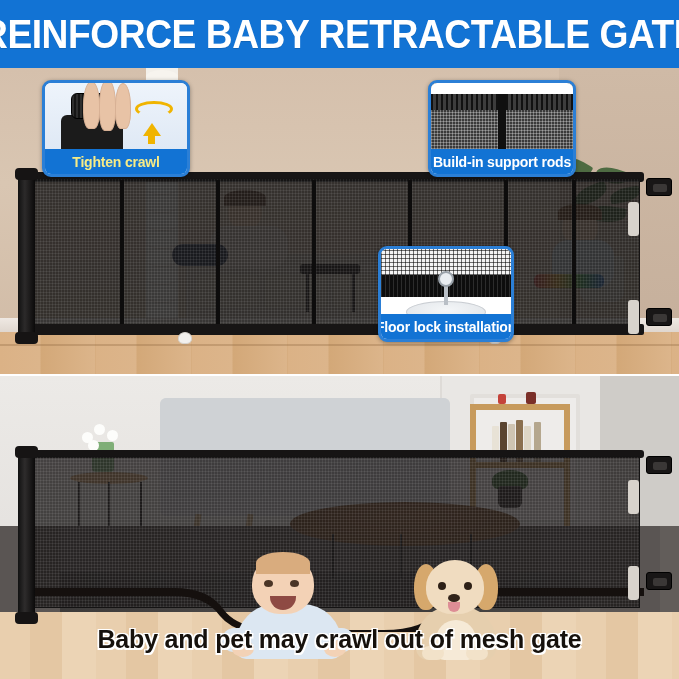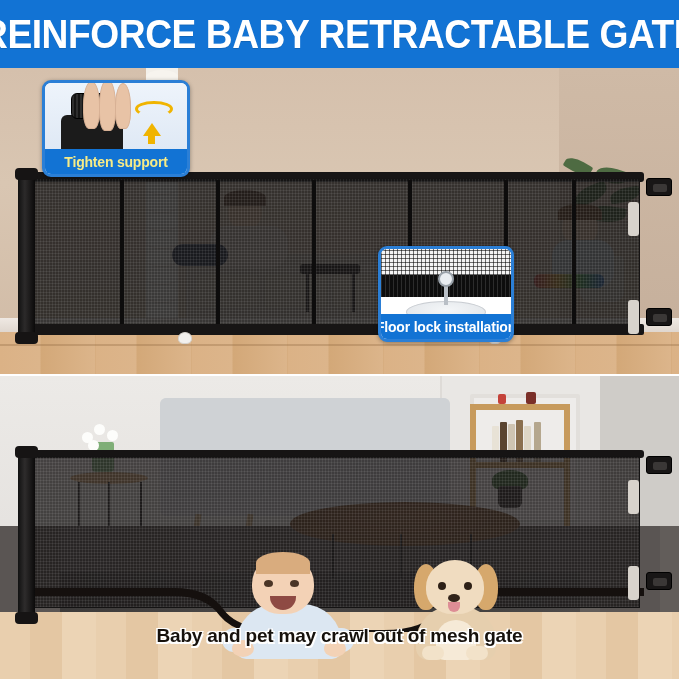--- a/index.html
+++ b/index.html
@@ -449,21 +449,21 @@
     background:#f6ead7; border-radius:24px 24px 10px 10px;
   }
   .dog-paw {
     position:absolute; top:86px; width:22px; height:14px;
     background:#f2e2c9; border-radius:9px;
   }
   .caption {
     position:absolute; left:0; right:0; top:625px;
     text-align:center;
     font-family:"Liberation Sans", sans-serif;
-    font-size:19px; font-weight:bold;
+    font-size:25px; font-weight:bold;
     color:#16110c;
     text-shadow: -1.5px -1.5px 0 #fff, 1.5px -1.5px 0 #fff, -1.5px 1.5px 0 #fff, 1.5px 1.5px 0 #fff;
     z-index:30;
     letter-spacing:-0.2px;
   }
 </style>
 </head>
 <body>
 
 <div class="page">
@@ -555,23 +555,32 @@
         <div style="position:absolute;inset:0;background:linear-gradient(180deg,#eef4fb,#dfe9f5)"></div>
         <div class="knob"></div>
         <div class="knob-top"></div>
         <div class="finger" style="left:38px; top:-2px; width:17px; height:48px;"></div>
         <div class="finger" style="left:54px; top:-4px; width:17px; height:52px;"></div>
         <div class="finger" style="left:70px; top:0px; width:16px; height:46px;"></div>
         <div class="arrow-ring"></div>
         <div class="arrow-up"></div>
         <div class="arrow-up-stem"></div>
       </div>
-      <div class="callout-label yellow">Tighten support</div>
-    </div>
-
+      <div class="callout-label yellow">Tighten crawl</div>
+    </div>
+
+    <div class="callout" style="left:428px; top:12px; width:148px; height:97px;">
+      <div class="callout-img">
+        <div class="c2-mesh"></div>
+        <div class="c2-top"></div>
+        <div class="c2-band"></div>
+        <div class="c2-rod"></div>
+      </div>
+      <div class="callout-label">Build-in support rods</div>
+    </div>
 
     <div class="callout" style="left:378px; top:178px; width:136px; height:96px;">
       <div class="callout-img">
         <div class="c3-meshtop"></div>
         <div class="c3-meshdark"></div>
         <div class="c3-white"></div>
         <div class="c3-disc"></div>
         <div class="c3-stem"></div>
         <div class="c3-knob"></div>
       </div>

